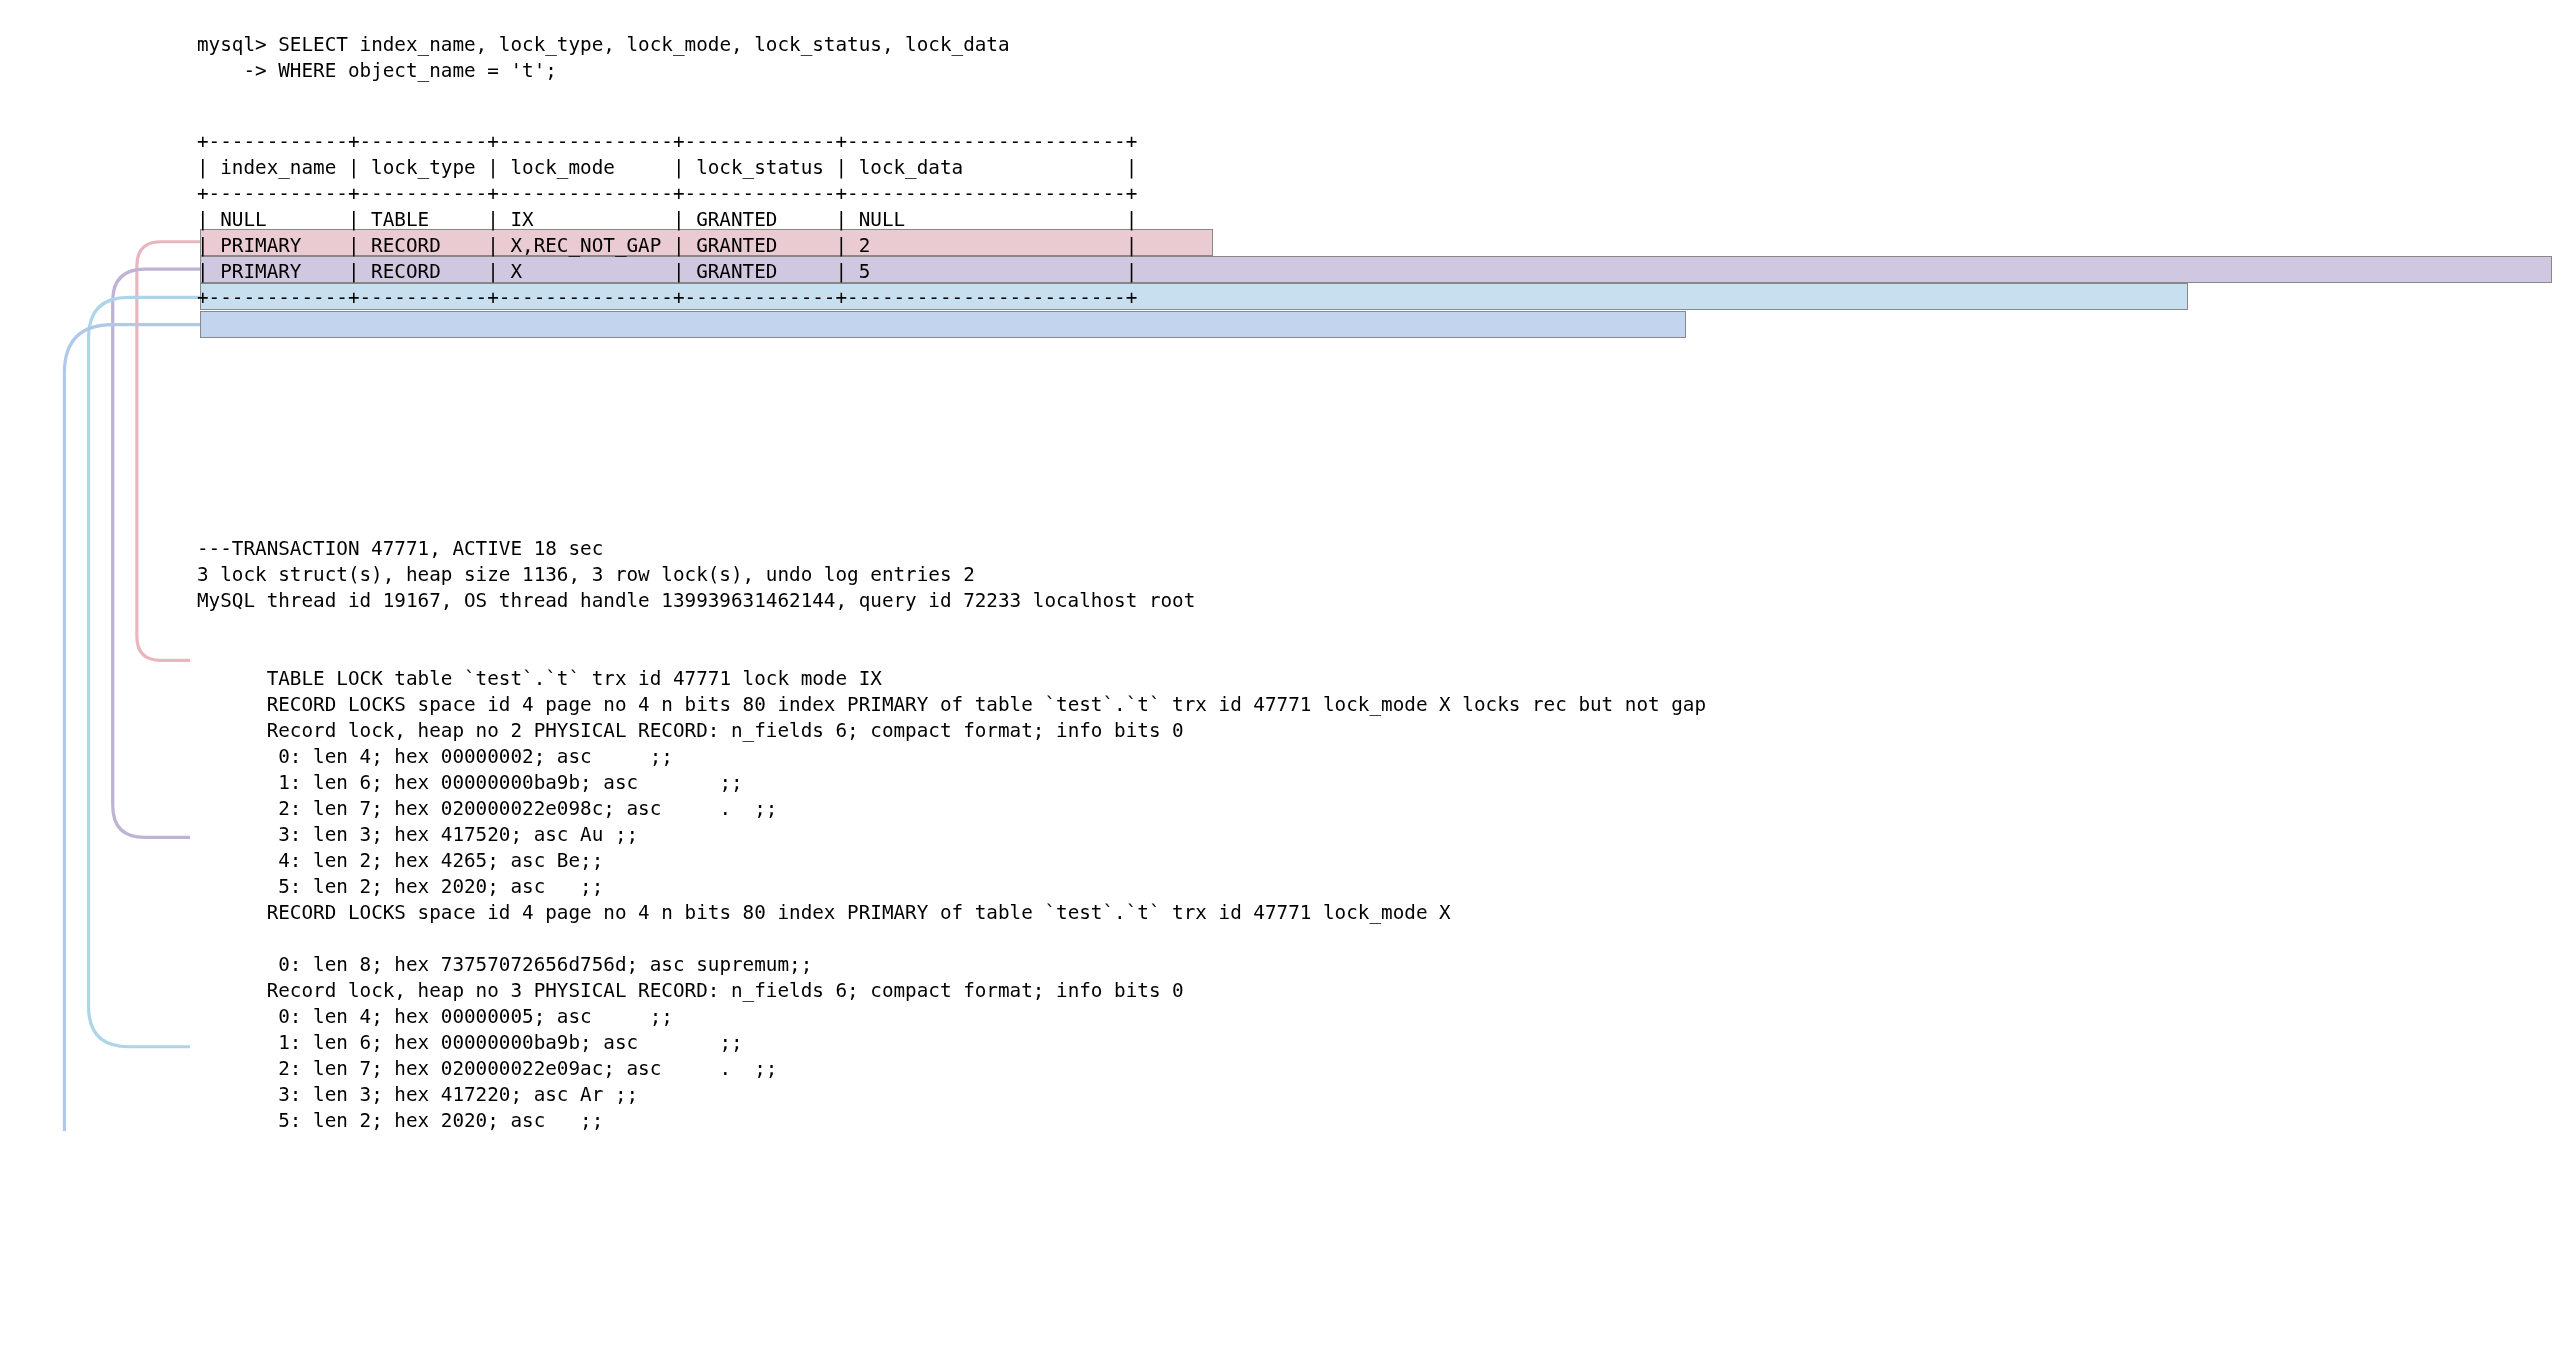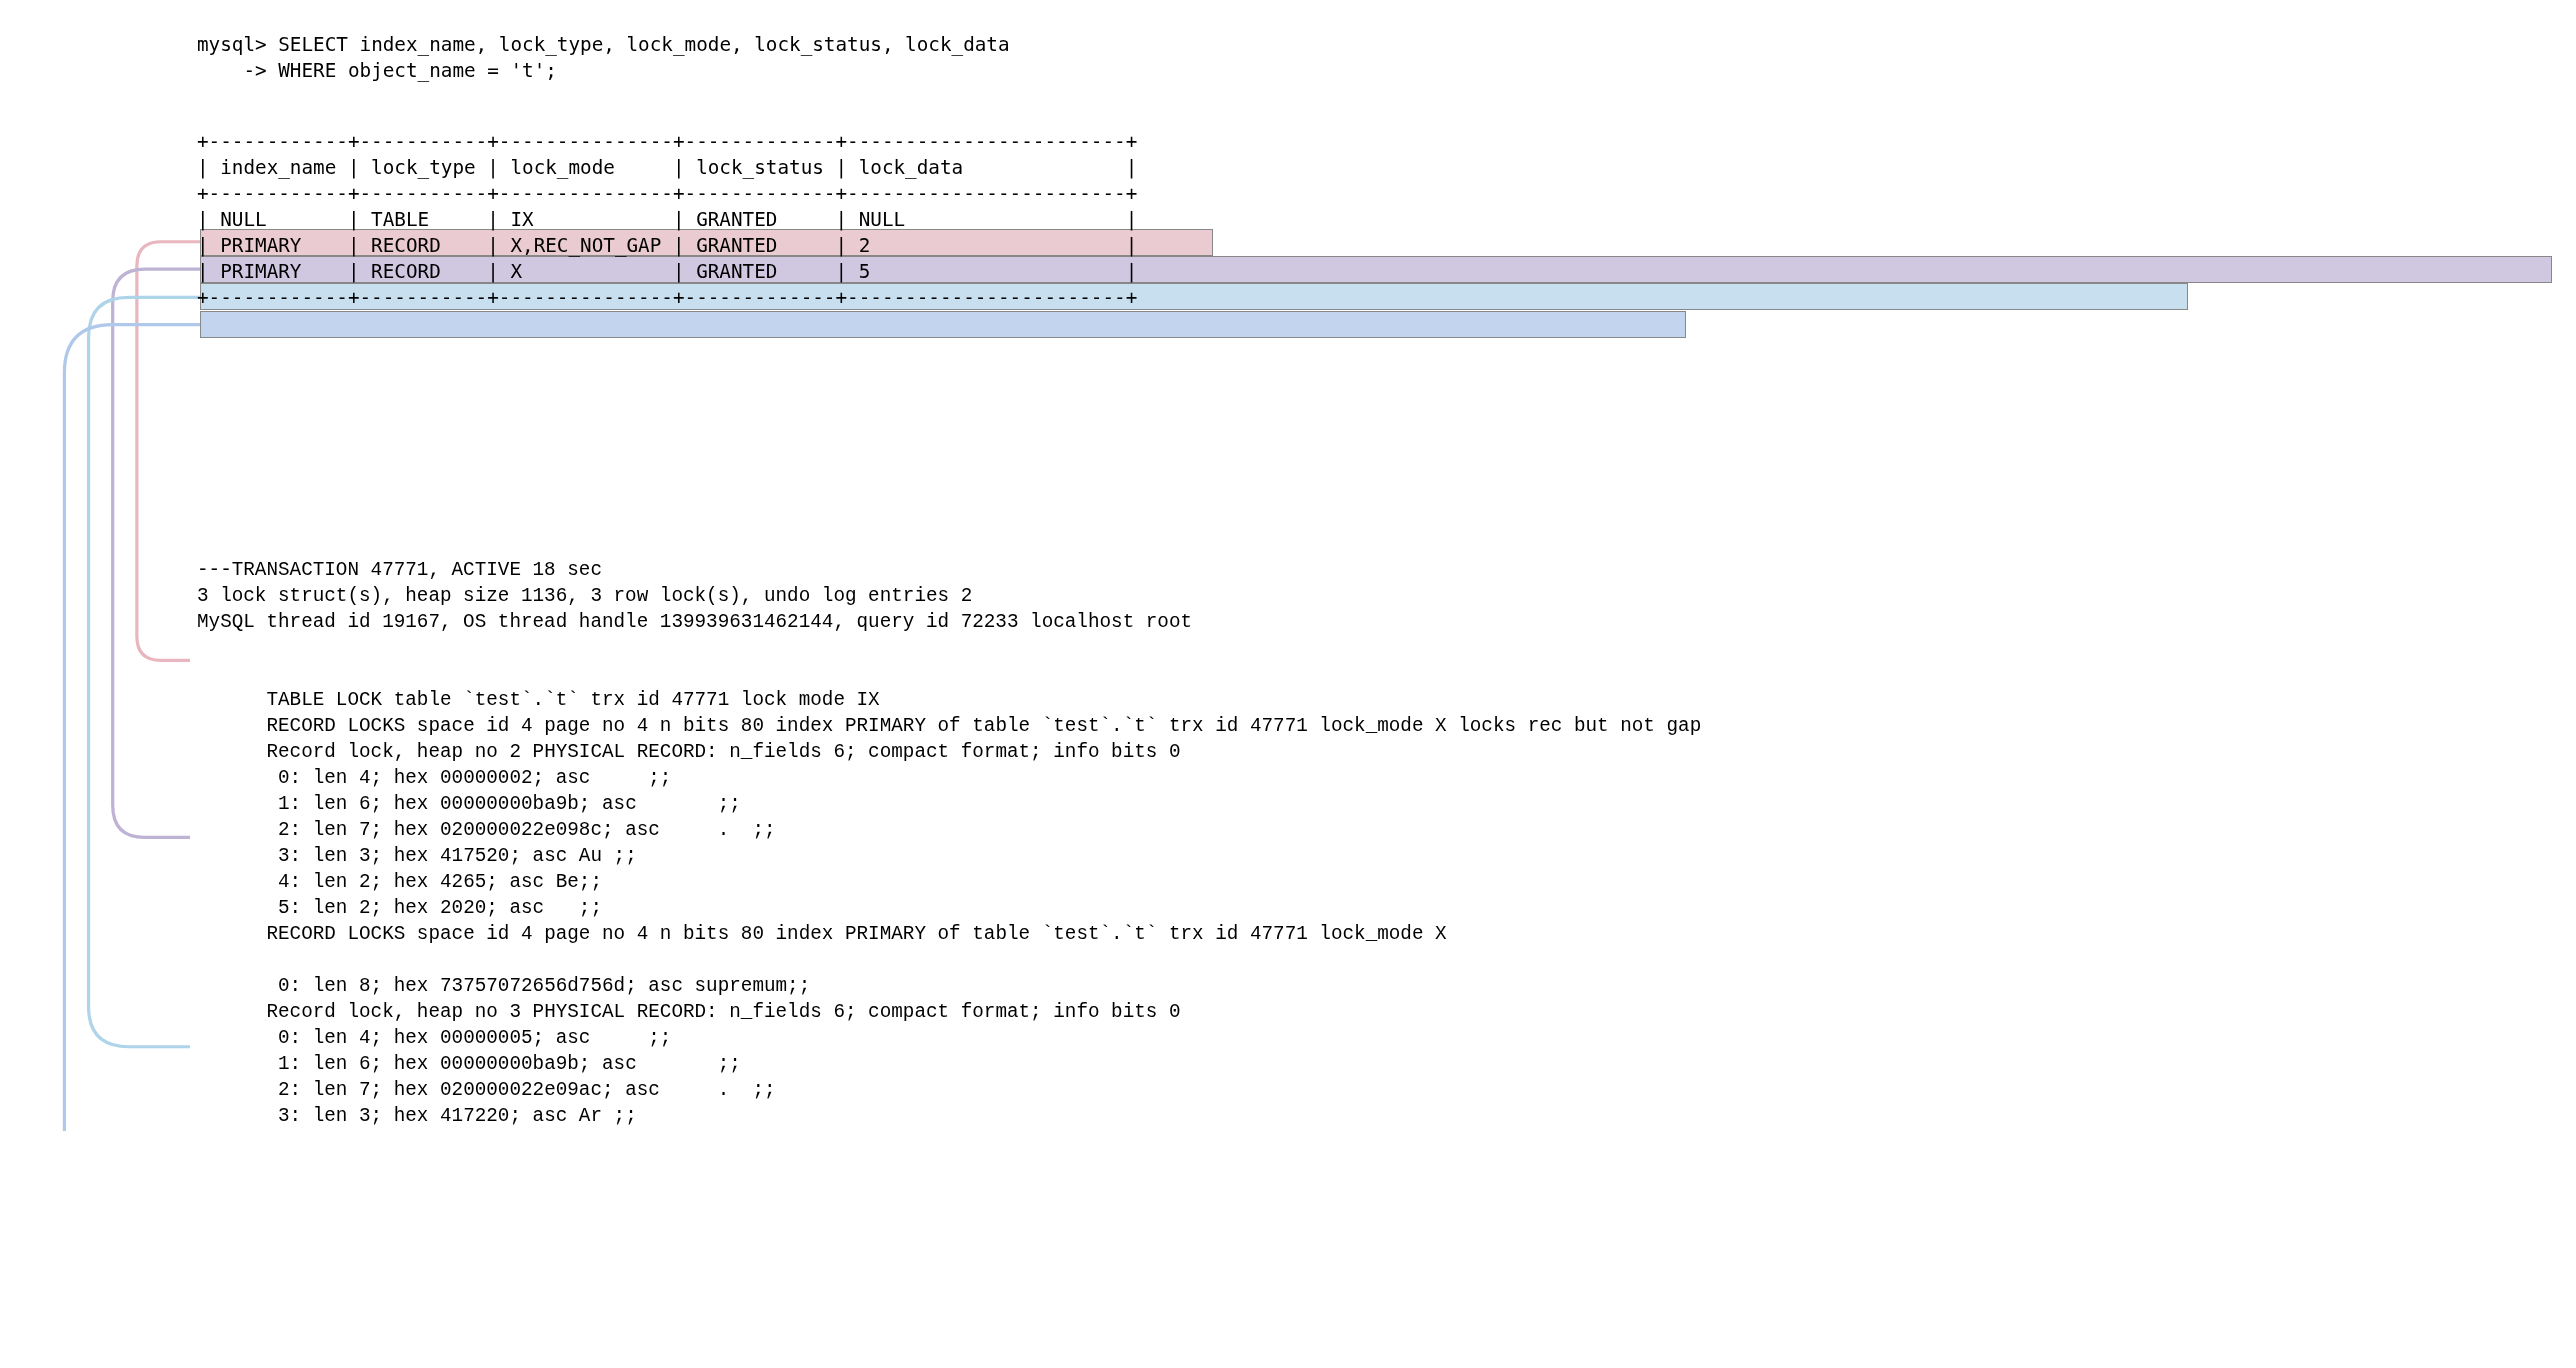--- a/index.html
+++ b/index.html
@@ -34,22 +34,21 @@
     height: 27px;
   }
   .hl-pink   { background: #e9cbd1; }
   .hl-purple { background: #d0c8e0; }
   .hl-lblue  { background: #c8dff0; }
   .hl-blue   { background: #c2d4ee; }
 
   .bottom-text {
     position: absolute;
     left: 197px;
-    top: 557px;
-    font-family: Liberation Mono, monospace;
+    top: 536px;
   }
   .bottom-line {
     position: relative;
     white-space: pre;
     height: 26px; 
   }
   .bottom-hl {
     position: absolute;
     left: 0;
     top: 0;

